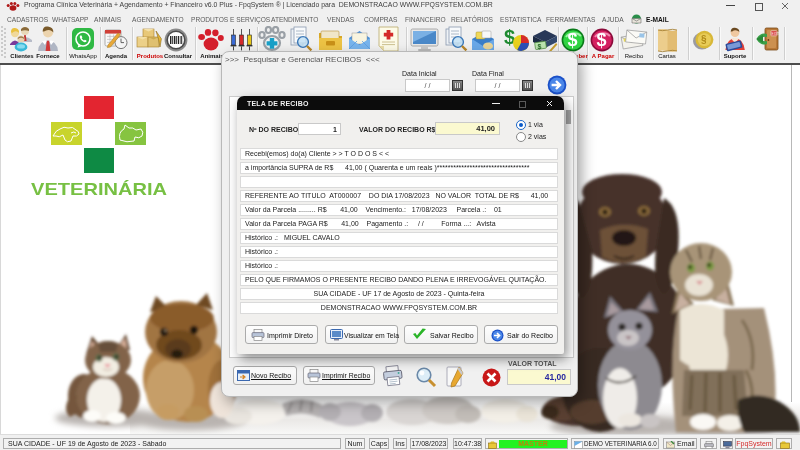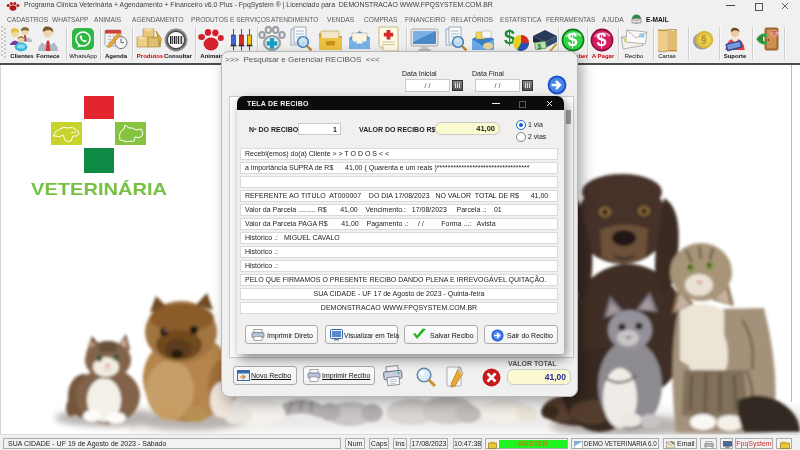--- a/index.html
+++ b/index.html
@@ -19,21 +19,21 @@
 #pesq{left:221px;top:51px;width:357px;height:346px;background:#f0f0f0;border:1px solid #b9b9b9;border-radius:8px;
  box-shadow:4px 6px 14px rgba(0,0,0,0.35);z-index:10;box-sizing:border-box;}
 #modal{left:237px;top:96px;width:327px;height:258px;background:#f1f0ee;border-radius:7px 7px 2px 2px;
  box-shadow:3px 5px 12px rgba(0,0,0,0.45);z-index:20;}
 #mtitle{left:0;top:0;width:327px;height:14px;background:#0c0c0c;border-radius:7px 7px 0 0;}
 .row{position:absolute;left:3px;width:318px;height:12px;background:#fff;border:1px solid #dadada;
  box-sizing:border-box;font-size:7px;line-height:10px;color:#1a1a1a;white-space:pre;padding-left:4px;overflow:hidden;}
 .mbtn{position:absolute;top:229px;height:19px;background:linear-gradient(#fefefe,#f2f2f2);border:1px solid #ababab;
  border-radius:3px;box-sizing:border-box;font-size:7px;color:#111;text-align:center;line-height:17px;white-space:nowrap;}
 .fld{position:absolute;background:#fff;border:1px solid #c9c9c9;box-sizing:border-box;font-size:7px;color:#222;}
-.ylw{background:#fbf9d0;border-radius:6px;}
+.ylw{background:#fbf9d0;}
 svg{display:block;}
 </style></head>
 <body>
 <div class="abs" style="left:791px;top:63px;width:1px;height:371px;background:#b8b8b8;z-index:0"></div>
 <div class="abs" style="left:0px;top:63px;width:1px;height:371px;background:#d8d8d8;z-index:0"></div>
 
 <div class="abs" id="pets" style="left:0;top:60px;width:800px;height:375px;z-index:1;">
 <svg width="800" height="375" viewBox="0 0 800 375">
  <defs>
   <filter id="b1" x="-20%" y="-20%" width="140%" height="140%">

